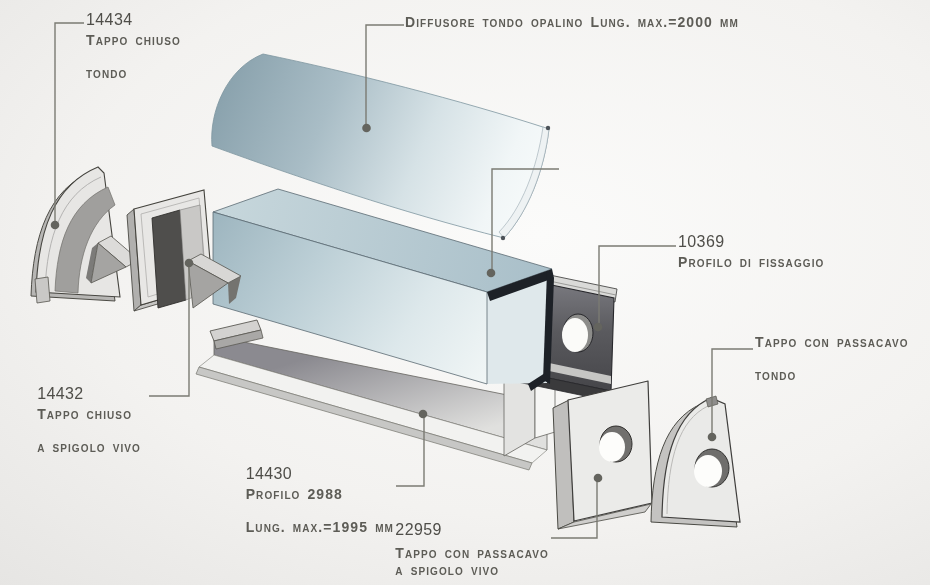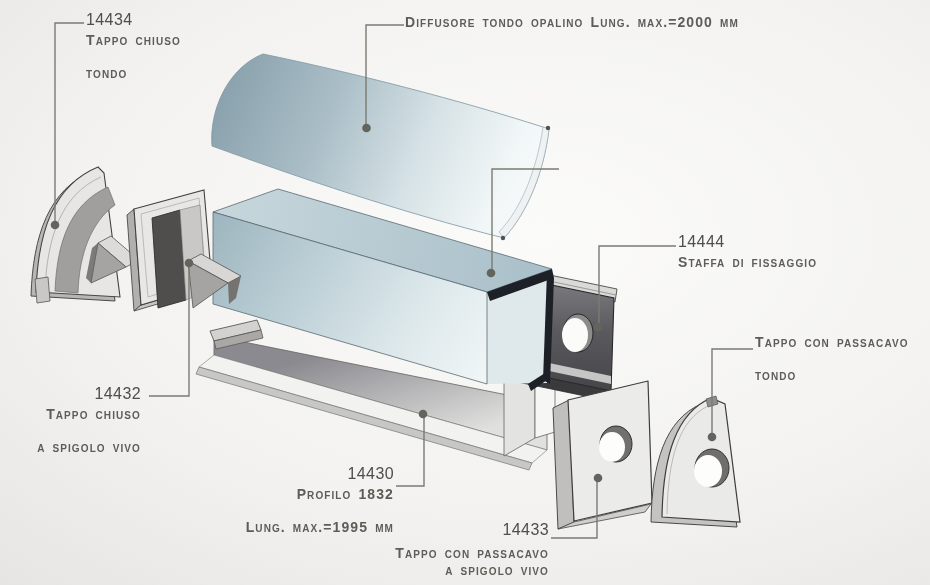--- a/index.html
+++ b/index.html
@@ -14,21 +14,21 @@
   .label{position:absolute;color:#514f4a;}
   .label .num{
     font-size:16px;line-height:21px;letter-spacing:.4px;color:#4f4e49;
   }
   .label .desc{
     font-size:14px;line-height:17px;font-weight:bold;
     font-variant:small-caps;letter-spacing:1.1px;word-spacing:2px;
     color:#5d5c56;white-space:nowrap;margin-top:2px;
   }
   .label .desc + .desc{margin-top:16px;}
-  .label.right{text-align:right;}
+  .label.right{text-align:left;}
   .l14434{left:86px;top:9px;}
   .l14438{left:405px;top:12px;}
   .l14436{left:562px;top:158px;}
   .l14444{left:678px;top:231px;}
   .l14431{left:755px;top:332px;}
   .l14432{right:789px;top:383px;}
   .l14430{right:536px;top:463px;}
   .l14433{right:381px;top:519px;}
   .l14433 .desc{margin-top:5px;}
   .l14433 .desc + .desc{margin-top:0;}
@@ -177,40 +177,40 @@
   <div class="desc">Tappo chiuso</div>
   <div class="desc">tondo</div>
 </div>
 
 <div class="label l14438">
   <div class="desc">Diffusore tondo opalino Lung. max.=2000 mm</div>
 </div>
 
 
 <div class="label l14444">
-  <div class="num">14444</div>
-  <div class="desc">Staffa di fissaggio</div>
+  <div class="num">10369</div>
+  <div class="desc">Profilo di fissaggio</div>
 </div>
 
 <div class="label l14431">
   <div class="desc">Tappo con passacavo</div>
   <div class="desc">tondo</div>
 </div>
 
 <div class="label right l14432">
   <div class="num">14432</div>
   <div class="desc">Tappo chiuso</div>
   <div class="desc">a spigolo vivo</div>
 </div>
 
 <div class="label right l14430">
   <div class="num">14430</div>
-  <div class="desc">Profilo 1832</div>
+  <div class="desc">Profilo 2988</div>
   <div class="desc">Lung. max.=1995 mm</div>
 </div>
 
 <div class="label right l14433">
-  <div class="num">14433</div>
+  <div class="num">22959</div>
   <div class="desc">Tappo con passacavo</div>
   <div class="desc">a spigolo vivo</div>
 </div>
 
 </div>
 
 </body></html>

